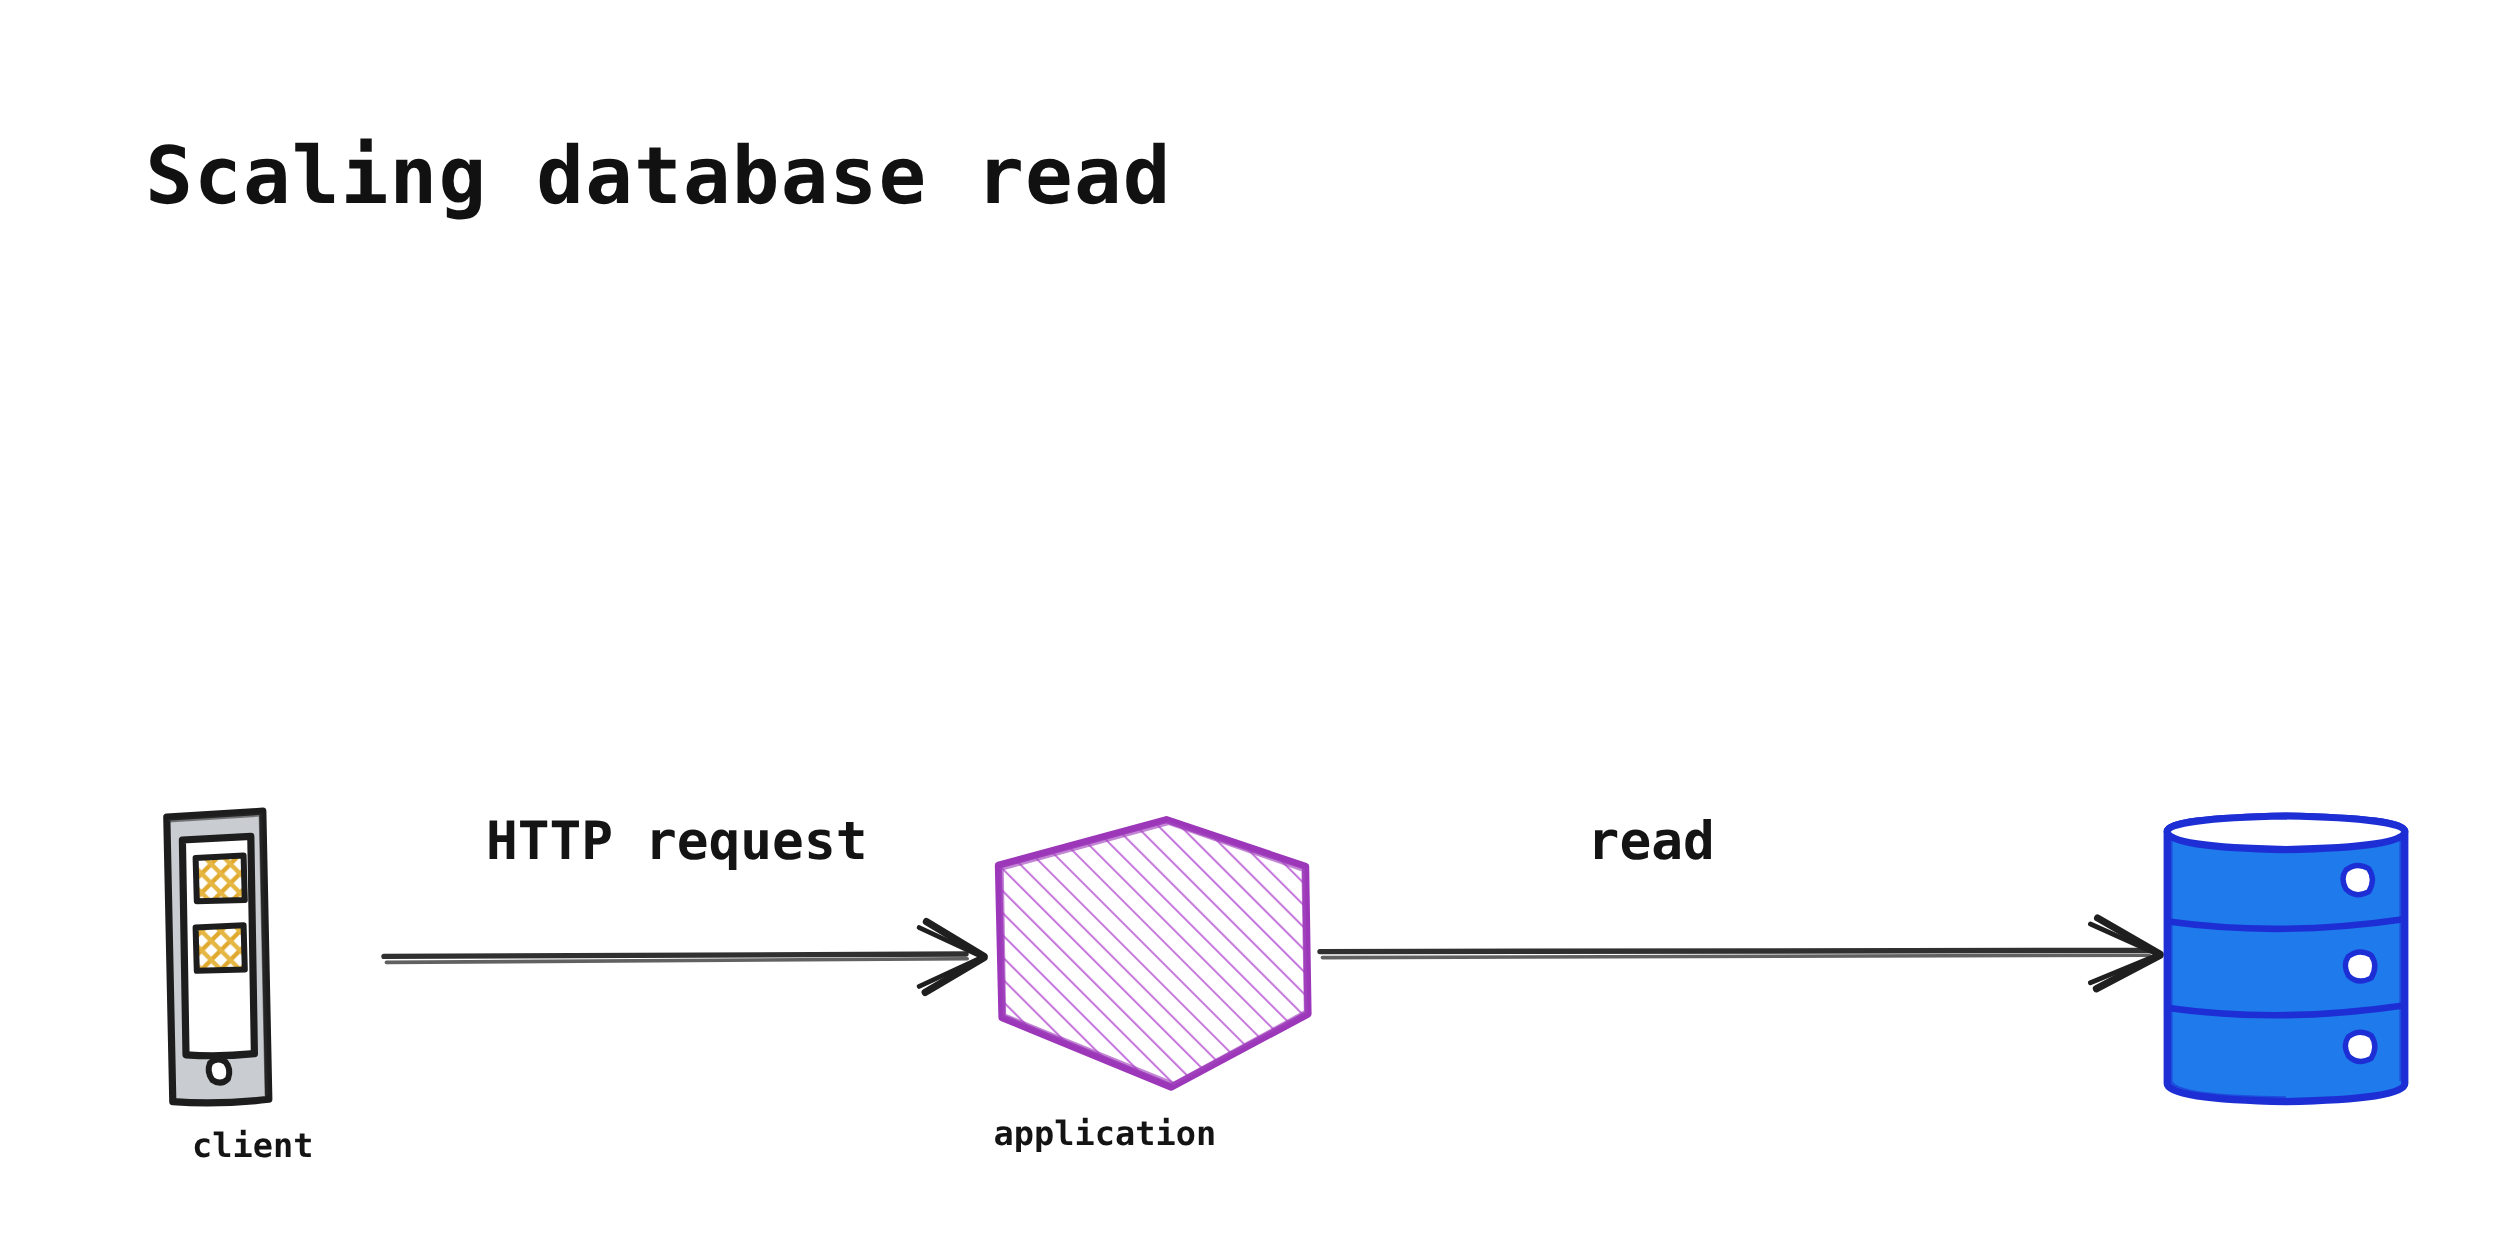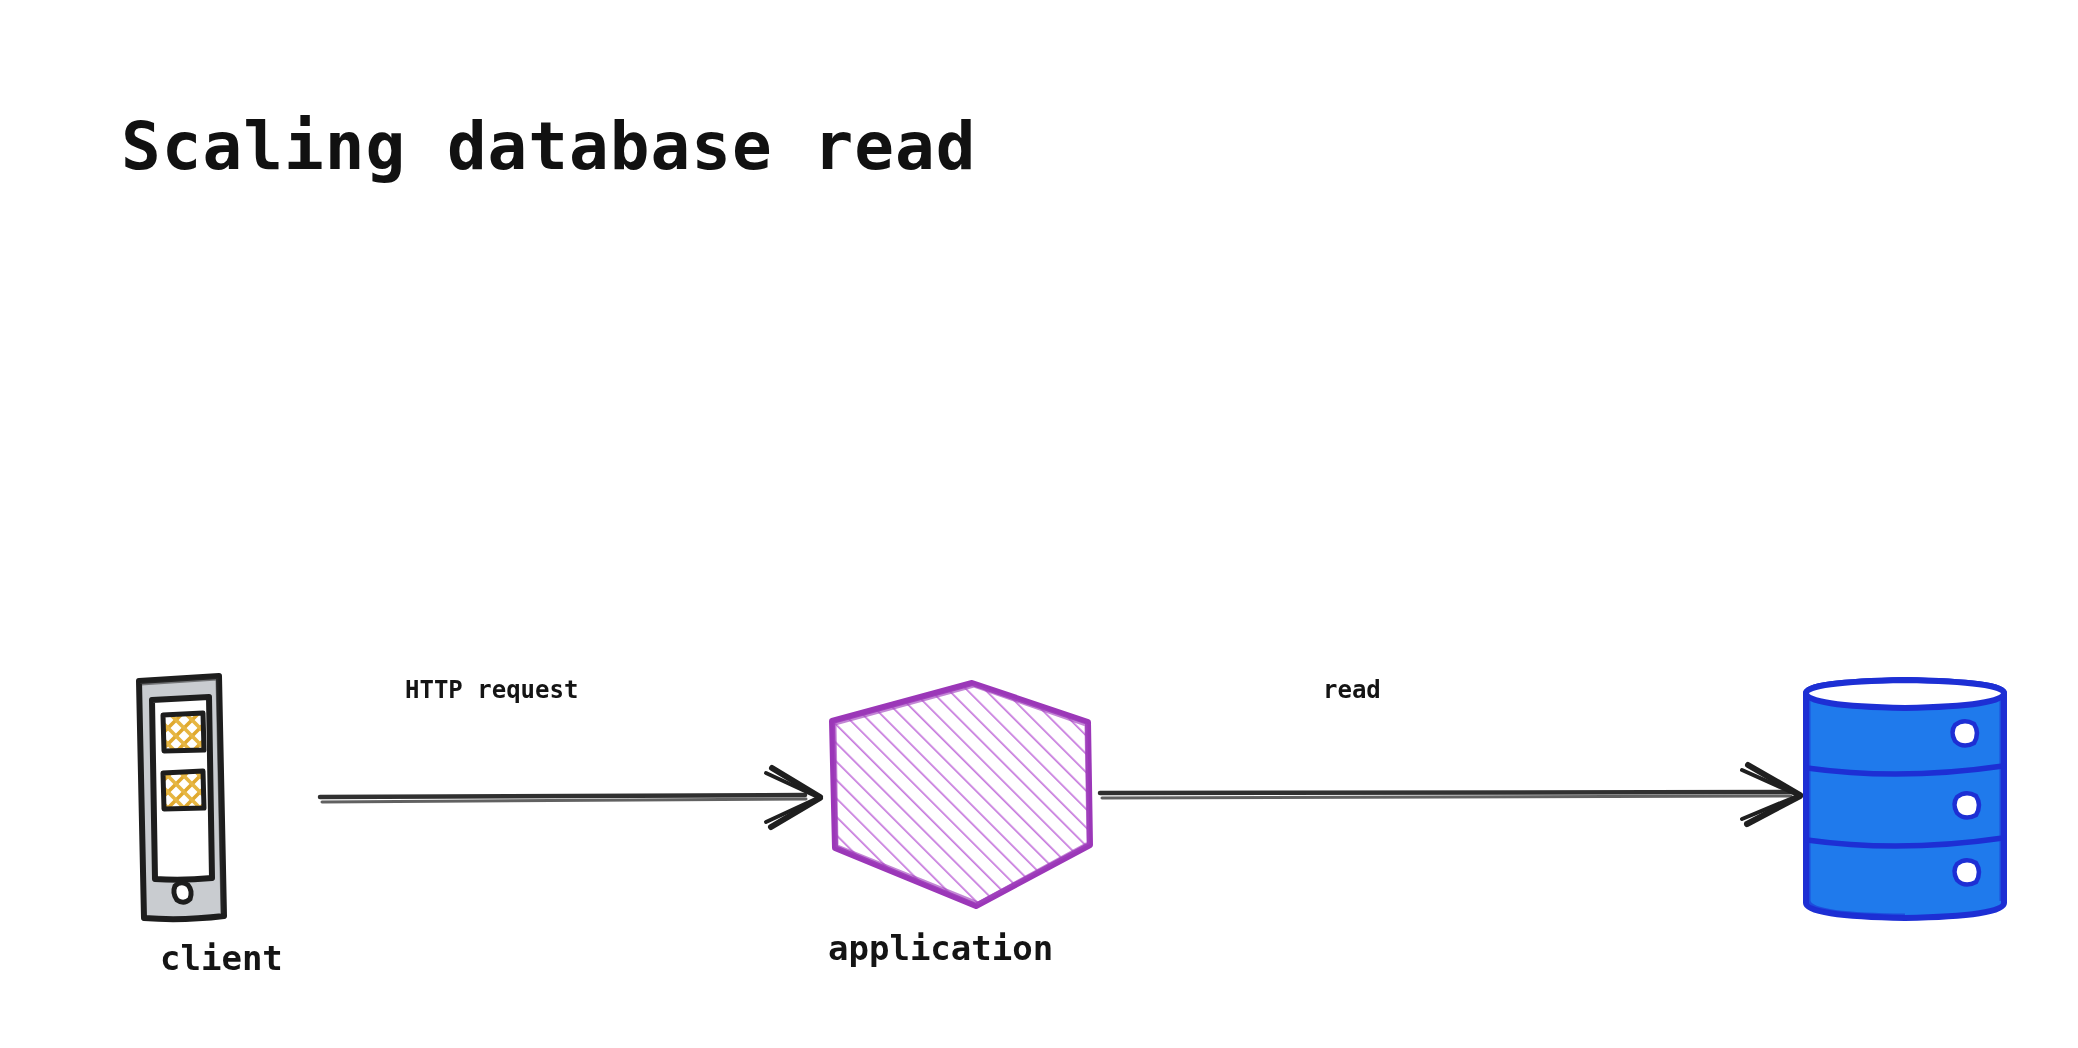--- a/index.html
+++ b/index.html
@@ -32,32 +32,32 @@
     font-weight: 700;
     letter-spacing: 1px;
     color: #111111;
     white-space: nowrap;
     margin-left: 21px;
   }
 
   .edge-label {
     position: absolute;
     font-family: "DejaVu Sans Mono", "Liberation Mono", monospace;
-    font-size: 24px;
+    font-size: 44px;
     font-weight: 700;
     color: #141414;
     white-space: nowrap;
   }
   .edge-label.http   { left: 405px;  top: 676px; }
   .edge-label.read   { left: 1275px; top: 676px; margin-left: 48px; }
 
   .node-label {
     position: absolute;
     font-family: "DejaVu Sans Mono", "Liberation Mono", monospace;
-    font-size: 34px;
+    font-size: 28px;
     font-weight: 700;
     color: #141414;
     white-space: nowrap;
   }
   .node-label.client { left: 160px; top: 938px; }
   .node-label.app    { left: 828px; top: 928px; }
 
   .hit {
     position: absolute;
     background: transparent;

